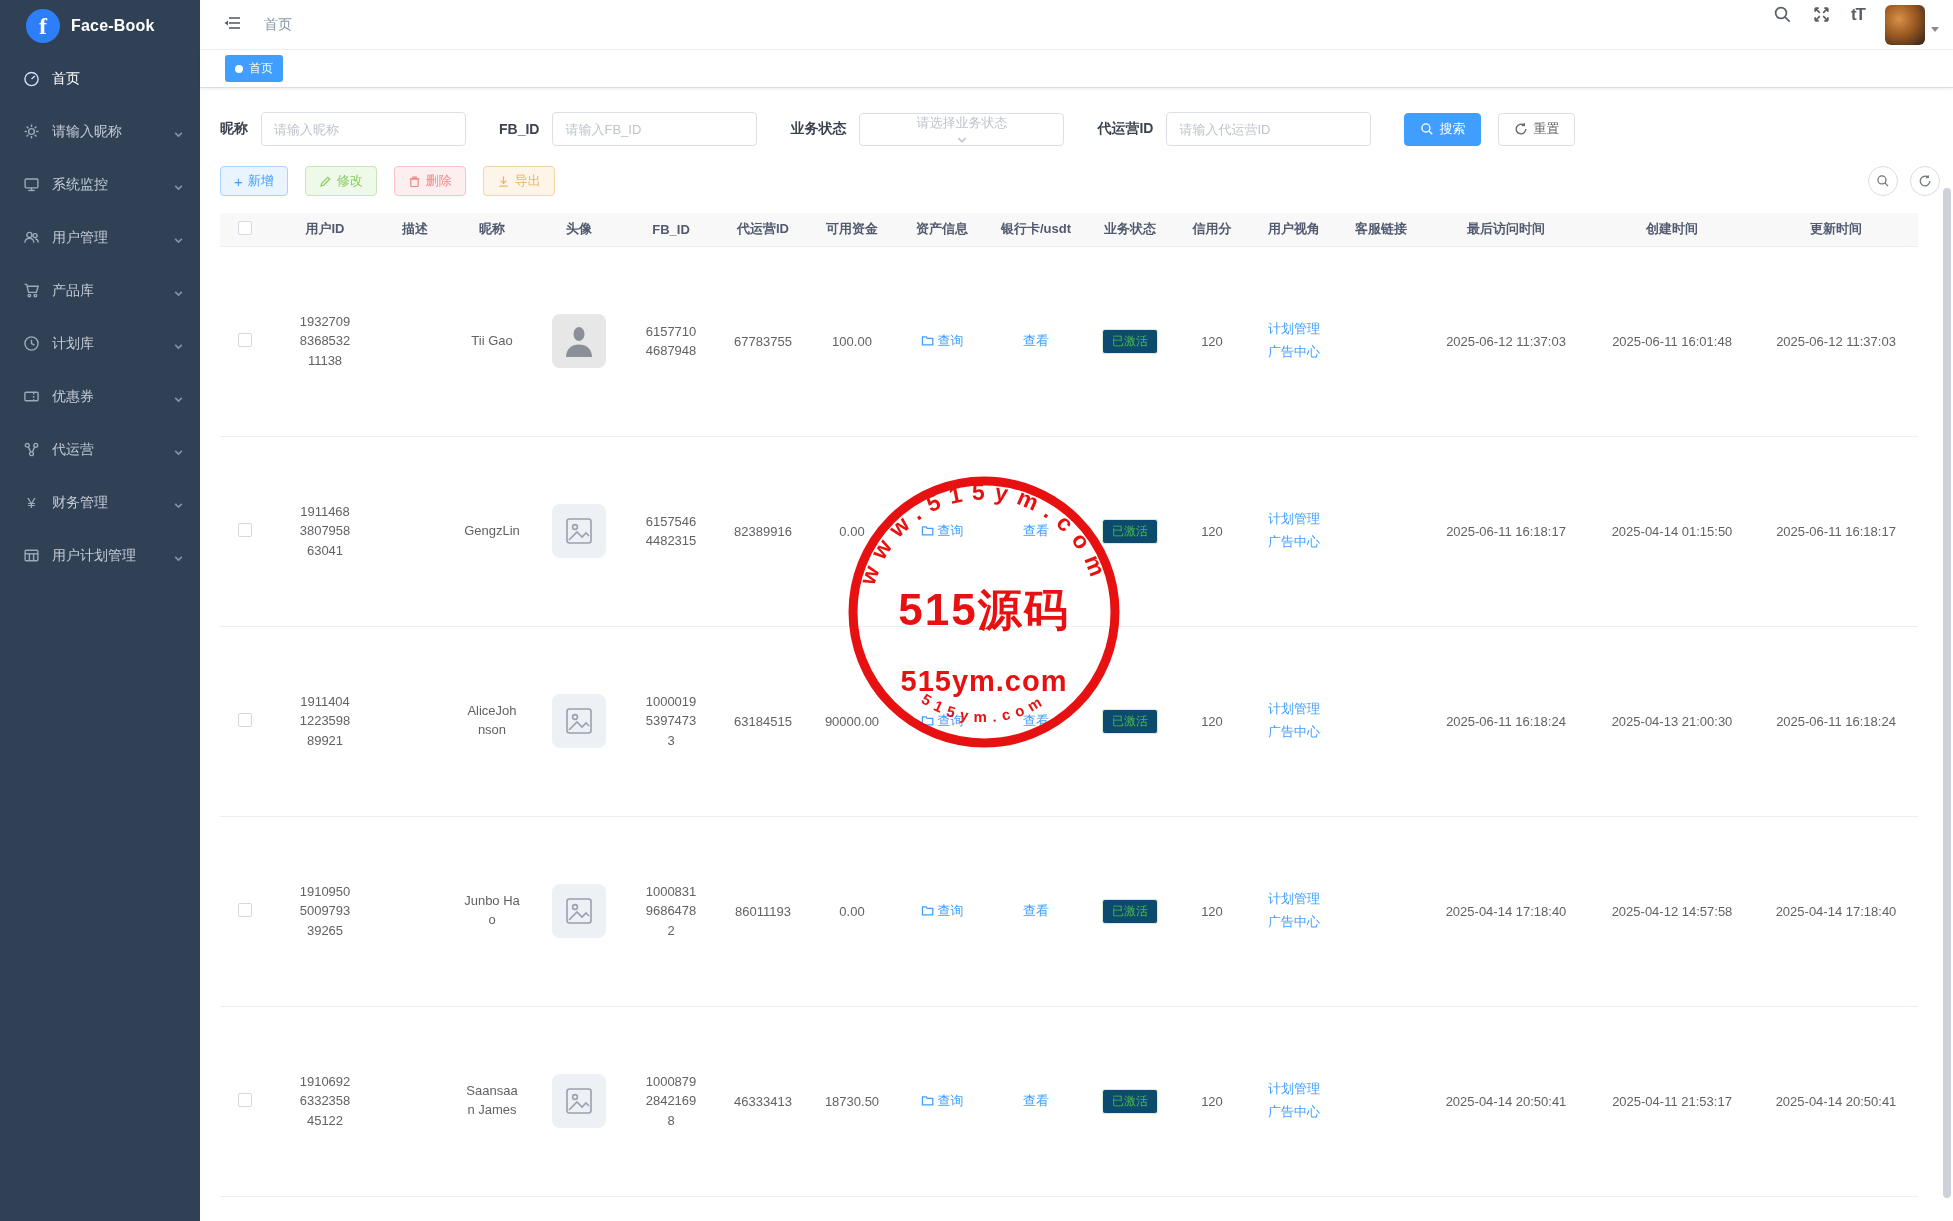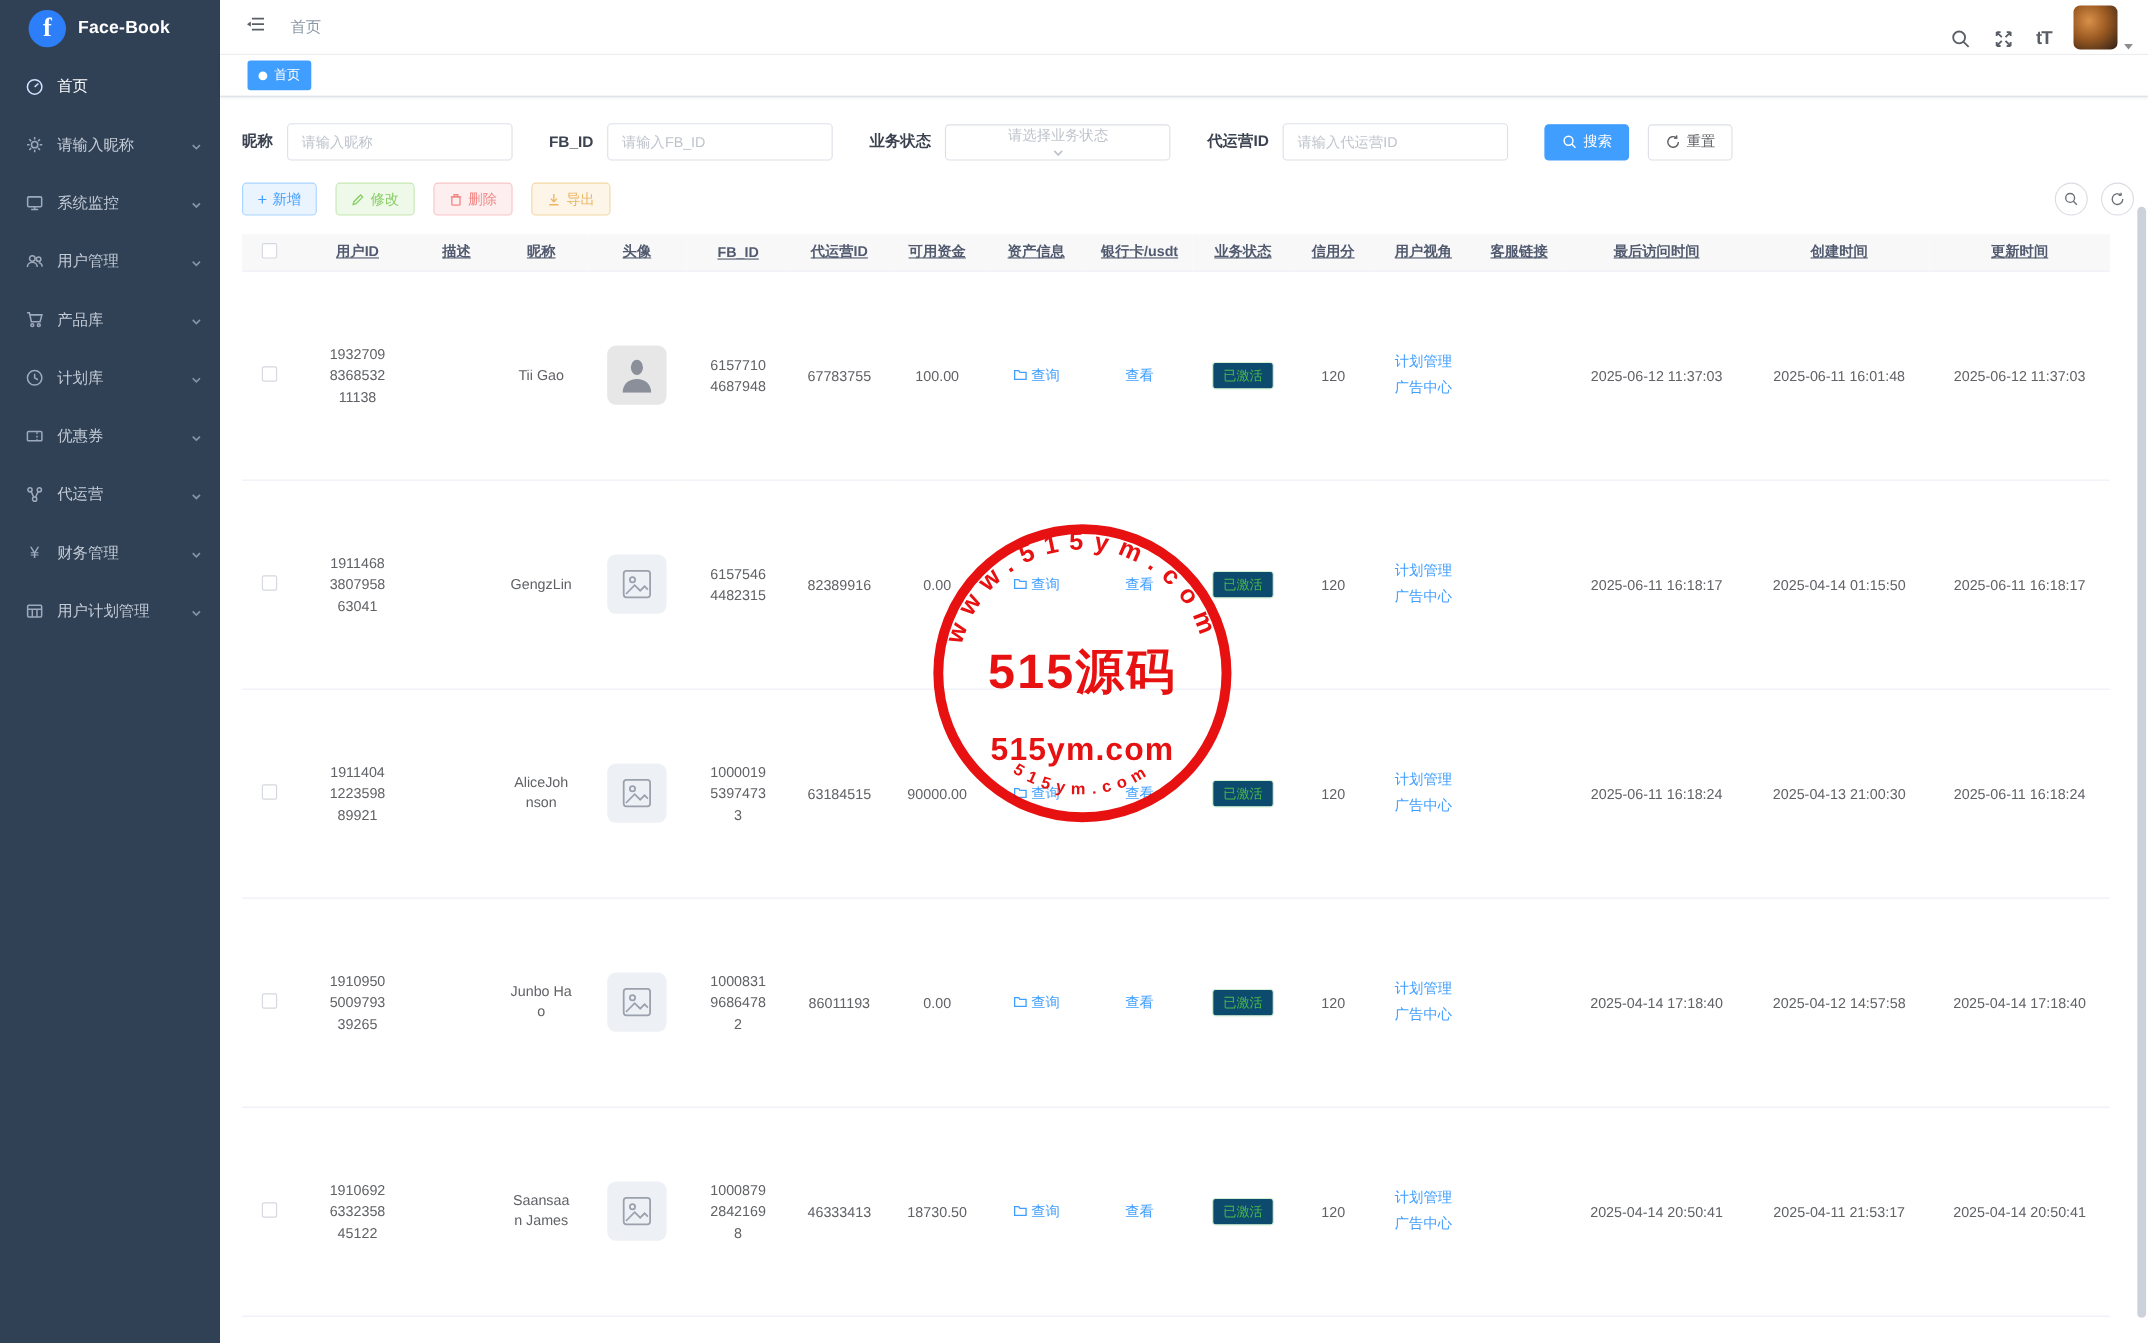--- a/index.html
+++ b/index.html
@@ -22,21 +22,21 @@
   .menu-item.active .mi-icon svg { stroke:#cfe3ff; }
   .chev { width:11px; height:11px; }
   .chev svg { stroke:#8494a8; fill:none; stroke-width:1.4; }
 
   
   .main { position:absolute; left:200px; top:0; width:1753px; height:100%; }
   .topbar { height:50px; display:flex; align-items:center; border-bottom:1px solid #eef0f4; background:#fff; }
   .hamburger { margin-left:24px; cursor:pointer; }
   .hamburger svg { stroke:#5a5e66; stroke-width:1.6; fill:#5a5e66; }
   .breadcrumb { margin-left:22px; font-size:14px; color:#8c97a5; }
-  .topbar-right { margin-left:auto; display:flex; align-items:flex-end; padding-right:14px; }
+  .topbar-right { margin-left:auto; display:flex; align-items:flex-start; padding-right:14px; }
   .tb-icon { margin-left:20px; cursor:pointer; display:flex; align-items:center; }
   .tb-icon svg { stroke:#5a5e66; fill:none; stroke-width:1.6; }
   .font-size-icon { font-size:17px; color:#5a5e66; font-weight:bold; letter-spacing:-1px; }
   .avatar { width:40px; height:40px; border-radius:6px; margin-left:20px; cursor:pointer;
     background:radial-gradient(circle at 35% 35%, #d8914a 0%, #9c5a22 45%, #2e2017 100%); }
   .avatar-caret { width:0; height:0; border-left:4px solid transparent; border-right:4px solid transparent;
     border-top:5px solid #8c8c8c; margin:22px 0 0 6px; }
 
   .tabbar { height:38px; background:#fff; border-bottom:1px solid #d8dce5; box-shadow:0 1px 3px rgba(0,0,0,.08);
     display:flex; align-items:center; padding-left:25px; position:relative; z-index:2; }
@@ -73,21 +73,21 @@
   .tbtn-del { background:#fdeff0; border-color:#f8c3c4; color:#f08784; }
   .tbtn-exp { background:#fdf5e8; border-color:#f3d7a2; color:#ebb563; }
   .tool-circles { margin-left:auto; display:flex; align-items:center; }
   .circle-btn { width:30px; height:30px; border-radius:50%; border:1px solid #d9dce3; background:#fff;
     display:flex; align-items:center; justify-content:center; margin-left:12px; cursor:pointer; }
   .circle-btn svg { stroke:#6b7076; fill:none; stroke-width:1.4; }
 
   
   table.grid { border-collapse:collapse; table-layout:fixed; width:1698px; margin-top:17px; }
   table.grid th { background:#f8f8f9; height:33px; font-size:13px; color:#515a6e; font-weight:700;
-    text-align:center; border-bottom:1px solid #ebeef5; padding:0 2px;text-decoration:underline; }
+    text-align:center; border-bottom:1px solid #ebeef5; padding:0 2px; }
   table.grid td { height:190px; text-align:center; vertical-align:middle; font-size:13px; color:#606266;
     border-bottom:1px solid #ebeef5; padding:0 2px; }
   .wrap-num { width:54px; margin:0 auto; word-break:break-all; line-height:1.5; }
   .wrap-name { width:56px; margin:0 auto; word-break:break-all; line-height:1.45; }
   .checkbox { display:inline-block; width:14px; height:14px; border:1px solid #d3d7de; border-radius:2px;
     background:#fff; cursor:pointer; }
   .avatar-box { width:54px; height:54px; border-radius:8px; margin:0 auto; display:flex; align-items:center;
     justify-content:center; }
   .avatar-box[data-avatar="person"] { background:#e7e7e7; }
   .avatar-box[data-avatar="image"]  { background:#edf0f5; }

